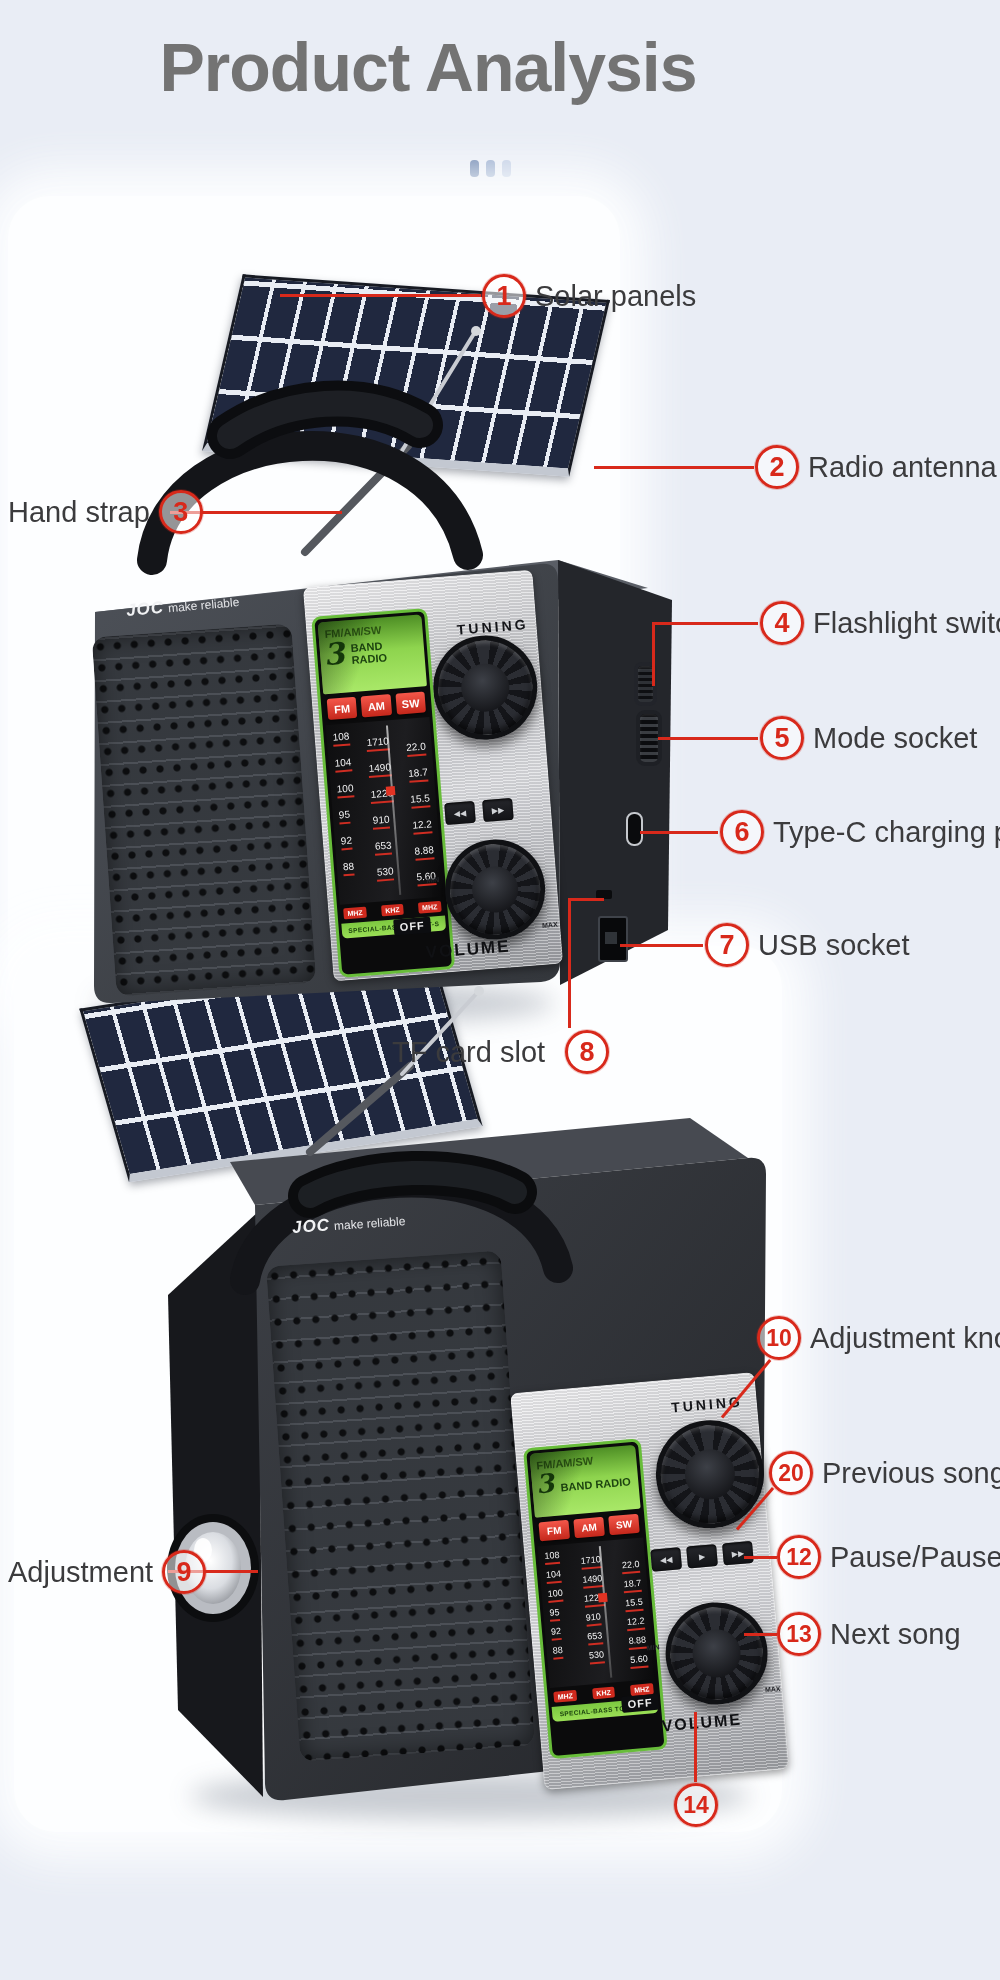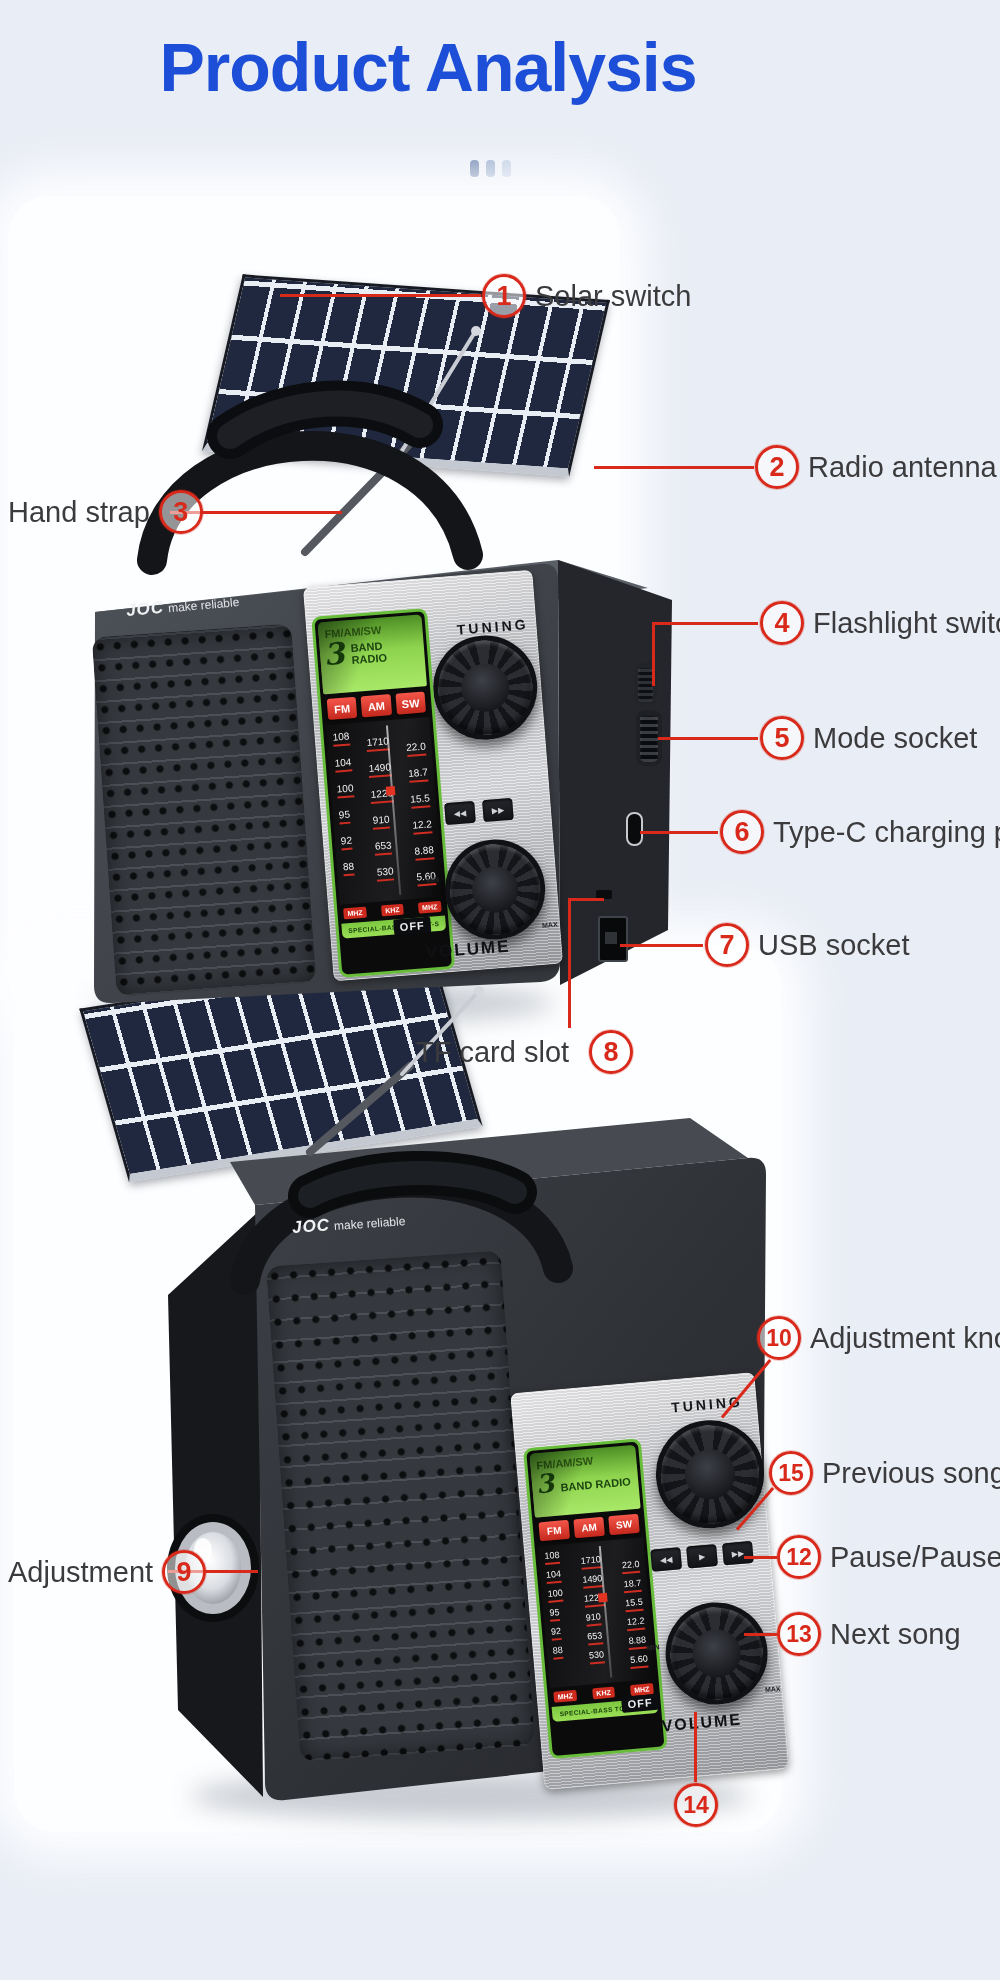--- a/index.html
+++ b/index.html
@@ -1,20 +1,20 @@
 <!DOCTYPE html>
 <html><head>
 <meta charset="utf-8">
 <style>
   html,body{margin:0;padding:0;}
   .page{position:relative;width:1000px;height:1980px;background:#e9edf5;overflow:hidden;
         font-family:"Liberation Sans",sans-serif;}
   
   .title{position:absolute;left:0;top:28px;width:856px;margin:0;text-align:center;
-         font-size:68px;font-weight:700;letter-spacing:-1px;color:#1d4ed8;}
+         font-size:68px;font-weight:700;letter-spacing:-1px;color:#737373;}
   .dots{position:absolute;left:470px;top:160px;display:flex;gap:7px;}
   .dots i{display:block;width:9px;height:17px;border-radius:4px;}
   .dots .d1{background:#5f7aa8;}.dots .d2{background:#8fa5c9;}.dots .d3{background:#bac8e1;}
   
   .card{position:absolute;background:#fdfeff;border-radius:42px;box-shadow:0 0 46px 28px rgba(253,254,255,.95);}
   .card1{left:8px;top:196px;width:612px;height:818px;}
   .card2{left:14px;top:946px;width:768px;height:886px;}
   .shadow{position:absolute;background:rgba(45,55,75,.25);border-radius:50%;filter:blur(12px);}
   .sh1{left:95px;top:982px;width:460px;height:42px;}
   .sh2{left:190px;top:1772px;width:560px;height:48px;}
@@ -356,21 +356,21 @@
   <div class="cline vline" style="left:568px;top:898px;height:130px;"></div>
   <div class="cline" style="left:168px;top:1570px;width:90px;"></div>
   <div class="cline" style="left:722px;top:1416px;width:75px;transform:rotate(-50deg);"></div>
   <div class="cline" style="left:737px;top:1528px;width:55px;transform:rotate(-49deg);"></div>
   <div class="cline" style="left:744px;top:1556px;width:33px;"></div>
   <div class="cline" style="left:744px;top:1633px;width:33px;"></div>
   <div class="cline vline" style="left:694px;top:1712px;height:70px;"></div>
 
   <div class="callout" style="left:482px;top:274px;">
     <div class="badge">1</div>
-    <span class="lbl">Solar switch</span>
+    <span class="lbl">Solar panels</span>
   </div>
   <div class="callout" style="left:755px;top:445px;">
     <div class="badge">2</div>
     <span class="lbl">Radio antenna</span>
   </div>
   <div class="callout" style="left:8px;top:490px;">
     <span class="lbl">Hand strap</span>
     <div class="badge">3</div>
   </div>
   <div class="callout" style="left:760px;top:601px;">
@@ -382,34 +382,34 @@
     <span class="lbl">Mode socket</span>
   </div>
   <div class="callout" style="left:720px;top:810px;">
     <div class="badge">6</div>
     <span class="lbl">Type-C charging port</span>
   </div>
   <div class="callout" style="left:705px;top:923px;">
     <div class="badge">7</div>
     <span class="lbl">USB socket</span>
   </div>
-  <div class="callout" style="left:416px;top:1030px;gap:20px;">
+  <div class="callout" style="left:392px;top:1030px;gap:20px;">
     <span class="lbl">TF card slot</span>
     <div class="badge">8</div>
   </div>
   <div class="callout" style="left:8px;top:1550px;">
     <span class="lbl">Adjustment</span>
     <div class="badge">9</div>
   </div>
   <div class="callout b2" style="left:757px;top:1316px;">
     <div class="badge">10</div>
     <span class="lbl">Adjustment knob</span>
   </div>
   <div class="callout b2" style="left:769px;top:1451px;">
-    <div class="badge">15</div>
+    <div class="badge">20</div>
     <span class="lbl">Previous song</span>
   </div>
   <div class="callout b2" style="left:777px;top:1535px;">
     <div class="badge">12</div>
     <span class="lbl">Pause/Pause</span>
   </div>
   <div class="callout b2" style="left:777px;top:1612px;justify-content:flex-end;">
     <div class="badge">13</div>
     <span class="lbl">Next song</span>
   </div>

